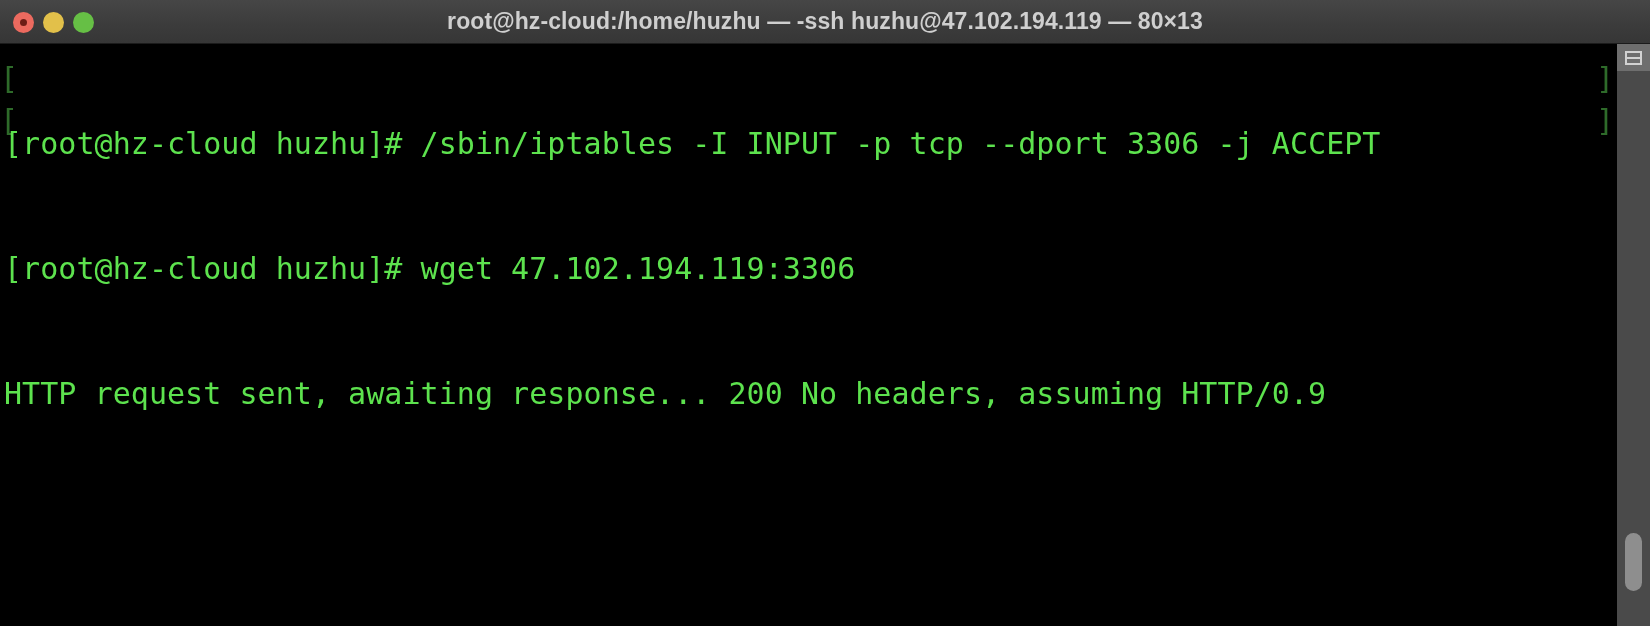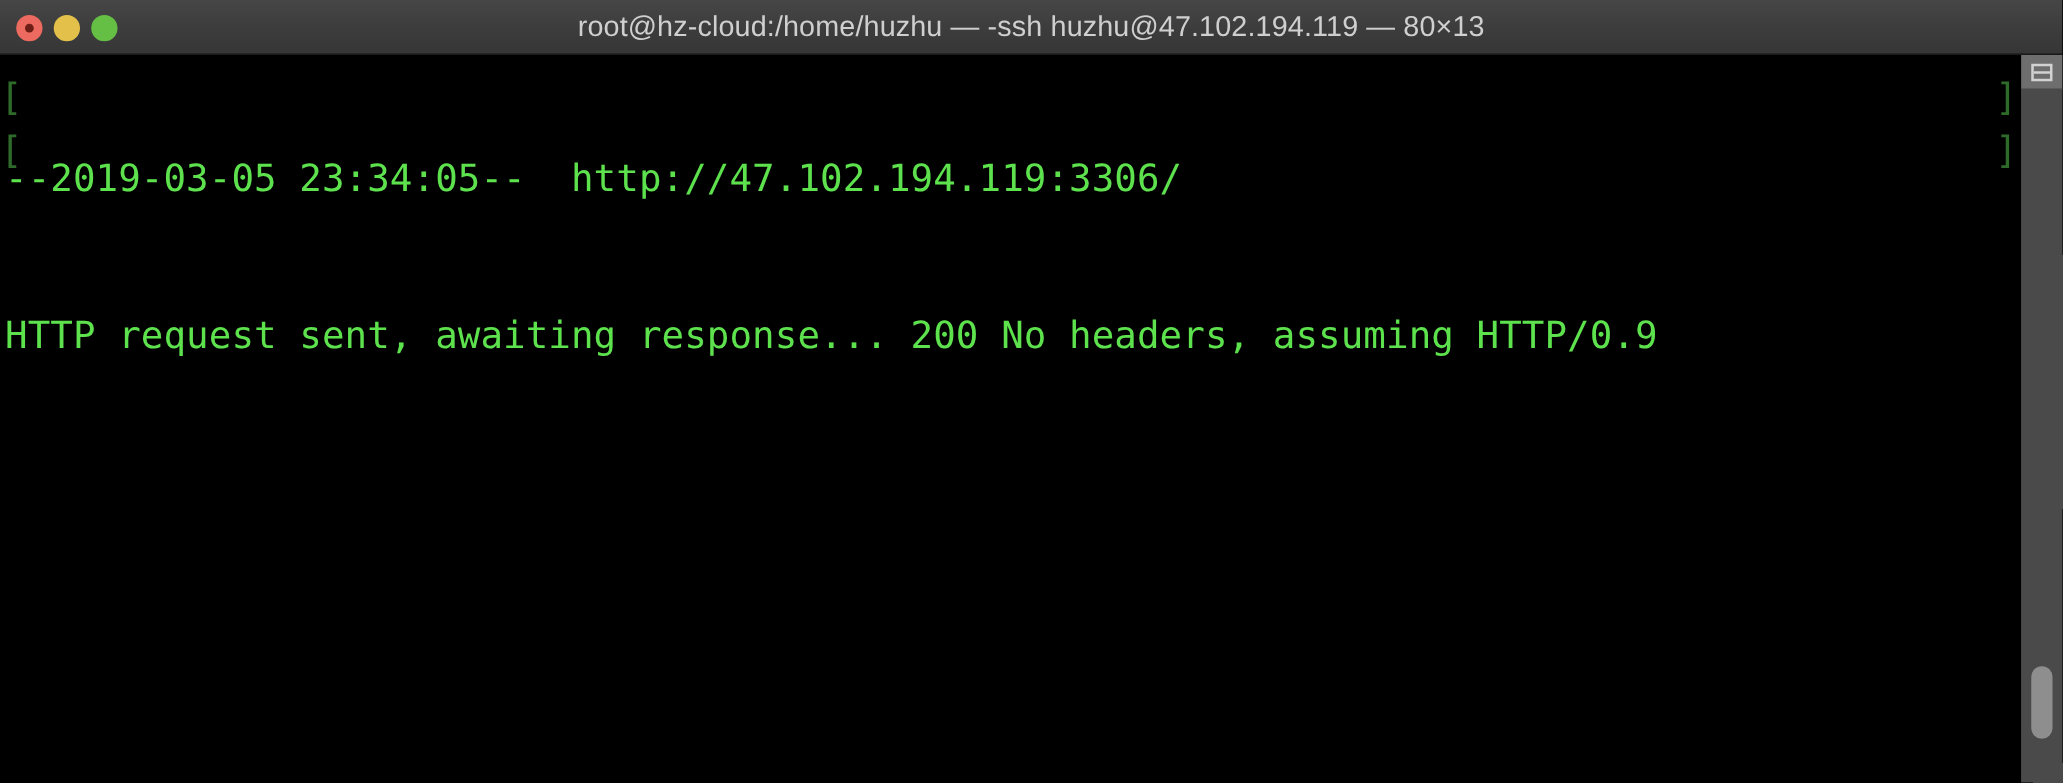--- a/index.html
+++ b/index.html
@@ -63,20 +63,21 @@
   }
   #title-text {
     width: 100%;
     text-align: center;
     color: #cfcfcf;
     font-family: "Liberation Sans", sans-serif;
     font-size: 23px;
     letter-spacing: 0.1px;
     white-space: nowrap;
     user-select: none;
+    font-weight: bold;
   }
 
   
   #terminal {
     position: absolute;
     left: 0;
     top: 44px;
     width: 1617px;
     height: 582px;
     background: #000000;
@@ -177,21 +178,22 @@
   </div>
 
   <div id="terminal">
 
     <div class="edge-mark" style="left:0px; top:14px;">[</div>
     <div class="edge-mark" style="left:0px; top:56px;">[</div>
     <div class="edge-mark" style="left:1596px; top:14px;">]</div>
     <div class="edge-mark" style="left:1596px; top:56px;">]</div>
 
     <div id="screen">
-      <span class="row">--2019-03-05 23:34:05--  http://47.102.194.119:3306/</span>
+      <span class="row">[root@hz-cloud huzhu]# /sbin/iptables -I INPUT -p tcp --dport 3306 -j ACCEPT</span>
+      <span class="row">[root@hz-cloud huzhu]# wget 47.102.194.119:3306</span>
       <span class="row">HTTP request sent, awaiting response... 200 No headers, assuming HTTP/0.9</span>
       
       
       
       
       
       
       
       
     </div>

